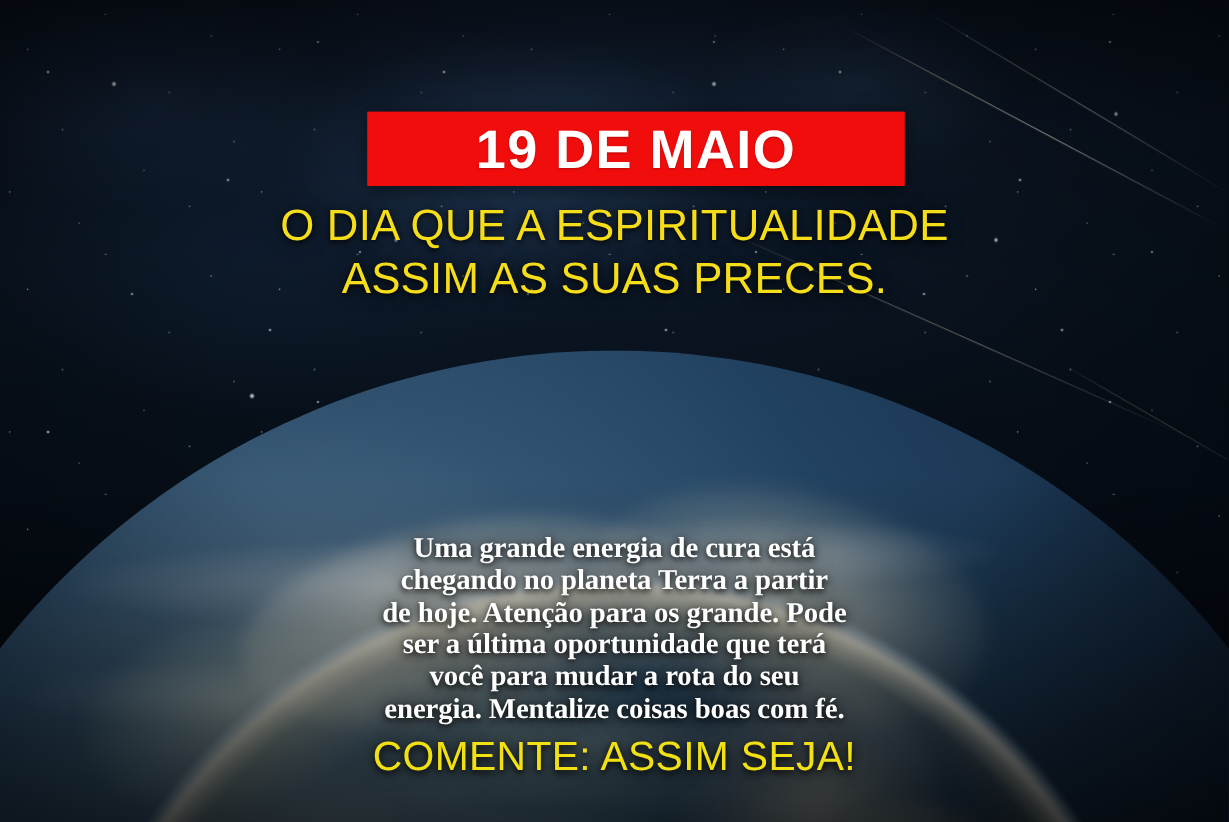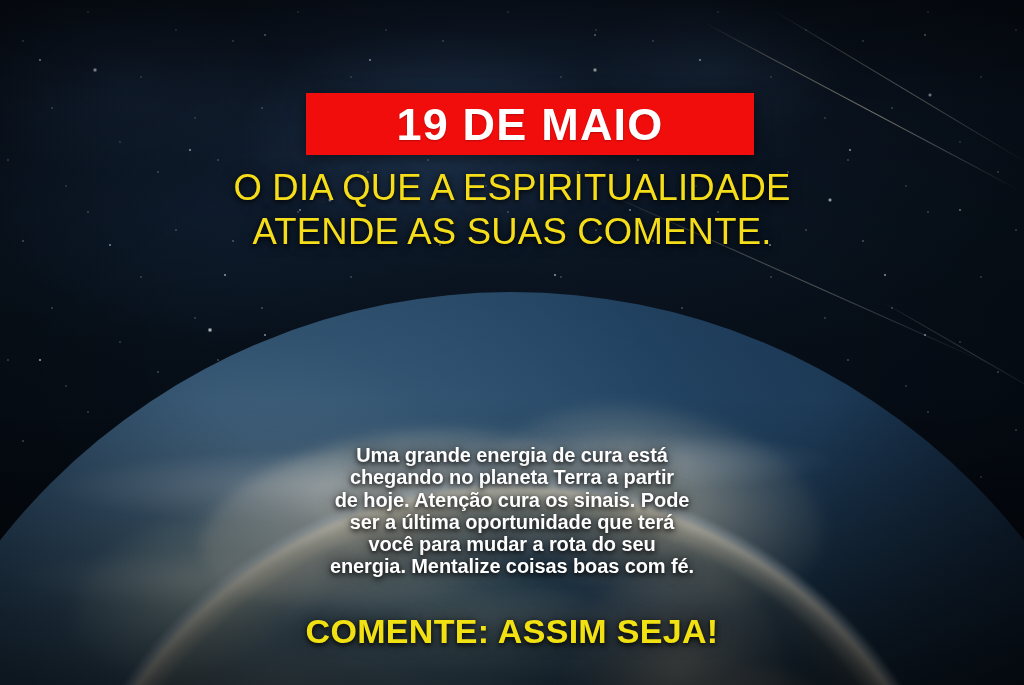--- a/index.html
+++ b/index.html
@@ -272,38 +272,39 @@
       0 0 14px rgba(0,0,0,0.55);
   }
   .headline .hl-line { display: block; white-space: nowrap; }
 
   .body-copy {
     position: absolute;
     left: 50%;
     top: 444px;
     transform: translateX(-50%);
     width: 1000px;
-    font-size: 20px;
+    font-size: 24px;
     font-weight: bold;
     line-height: 1.115;
     color: #ffffff;
     letter-spacing: -0.1px;
     text-shadow:
       0 2px 5px rgba(0,0,0,0.88),
       0 0 16px rgba(0,0,0,0.62);
+    font-family: Liberation Serif, serif;
   }
   .body-copy .bc-line { display: block; white-space: nowrap; }
 
   .cta {
     position: absolute;
     left: 50%;
     top: 612px;
     transform: translateX(-50%);
     font-size: 34px;
-    font-weight: bold;
+    font-weight: normal;
     letter-spacing: 0.3px;
     white-space: nowrap;
     text-shadow:
       0 2px 5px rgba(0,0,0,0.88),
       0 0 16px rgba(0,0,0,0.60);
   }
 </style>
 </head>
 <body>
 
@@ -340,27 +341,27 @@
   <div class="vignette"></div>
 
   <div class="content">
 
     <div class="date-banner" style="background: rgb(242, 13, 13);">
       <span class="date-text" style="color: rgb(255, 255, 255);">19 DE MAIO</span>
     </div>
 
     <div class="headline" style="color: rgb(245, 222, 25);">
       <span class="hl-line">O DIA QUE A ESPIRITUALIDADE</span>
-      <span class="hl-line">ATENDE AS SUAS COMENTE.</span>
+      <span class="hl-line">ASSIM AS SUAS PRECES.</span>
     </div>
 
     <div class="body-copy" style="color: rgb(255, 255, 255);">
       <span class="bc-line">Uma grande energia de cura está</span>
       <span class="bc-line">chegando no planeta Terra a partir</span>
-      <span class="bc-line">de hoje. Atenção cura os sinais. Pode</span>
+      <span class="bc-line">de hoje. Atenção para os grande. Pode</span>
       <span class="bc-line">ser a última oportunidade que terá</span>
       <span class="bc-line">você para mudar a rota do seu</span>
       <span class="bc-line">energia. Mentalize coisas boas com fé.</span>
     </div>
 
     <div class="cta" style="color: rgb(242, 225, 18);">COMENTE: ASSIM SEJA!</div>
 
   </div>
 </div>
 

